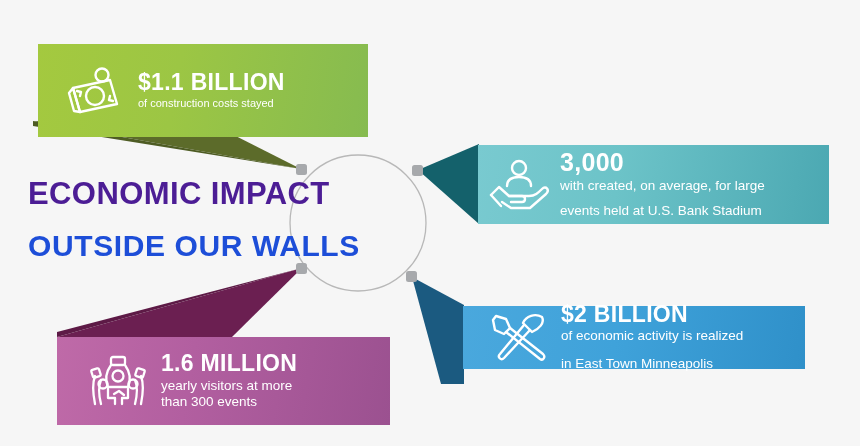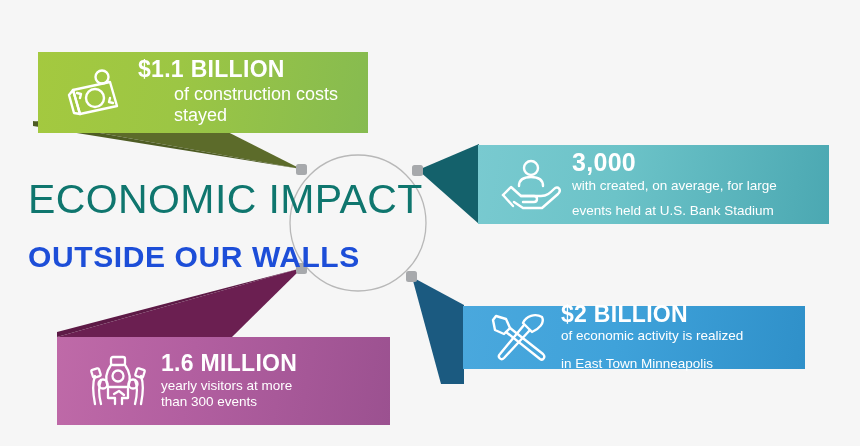--- a/index.html
+++ b/index.html
@@ -31,24 +31,24 @@
 
   
   .headline {
     position: absolute;
     left: 28px;
     top: 178px;
     width: 400px;
     z-index: 6;
   }
   .headline-main {
-    font-size: 41px;
-    font-weight: normal;
+    font-size: 31px;
+    font-weight: bold;
     letter-spacing: 0.4px;
-    color: #0f766e;
+    color: #4c1d95;
     line-height: 1.04;
     white-space: nowrap;
   }
   .headline-sub {
     font-size: 30px;
     font-weight: bold;
     letter-spacing: 0.6px;
     color: #1d4ed8;
     line-height: 1.12;
     margin-top: 19px;
@@ -80,38 +80,37 @@
   }
   .panel-desc {
     color: #ffffff;
     line-height: 1.2;
     margin-top: 2px;
   }
 
   
   #panel-construction {
     left: 38px;
-    top: 52px;
+    top: 44px;
     width: 330px;
-    height: 81px;
+    height: 93px;
     background: linear-gradient(100deg, #a4c93f 0%, #9cc644 42%, #86bb50 100%);
     padding-left: 14px;
   }
   #panel-construction .panel-icon { width: 86px; }
   #panel-construction .panel-value { font-size: 23px; }
-  #panel-construction .panel-desc  { font-size: 18px; margin-left: 36px; }
+  #panel-construction .panel-desc  { font-size: 11px; }
 
   
   #panel-jobs {
     left: 478px;
     top: 145px;
     width: 351px;
     height: 79px;
     background: linear-gradient(100deg, #79cad0 0%, #6cc3c8 40%, #4ba8b2 100%);
-    padding-left: 12px;
   }
   #panel-jobs .panel-icon { width: 82px; }
   #panel-jobs .panel-value { font-size: 25px; }
   #panel-jobs .panel-desc  { font-size: 13.5px; }
 
   
   #panel-activity {
     left: 463px;
     top: 306px;
     width: 342px;

